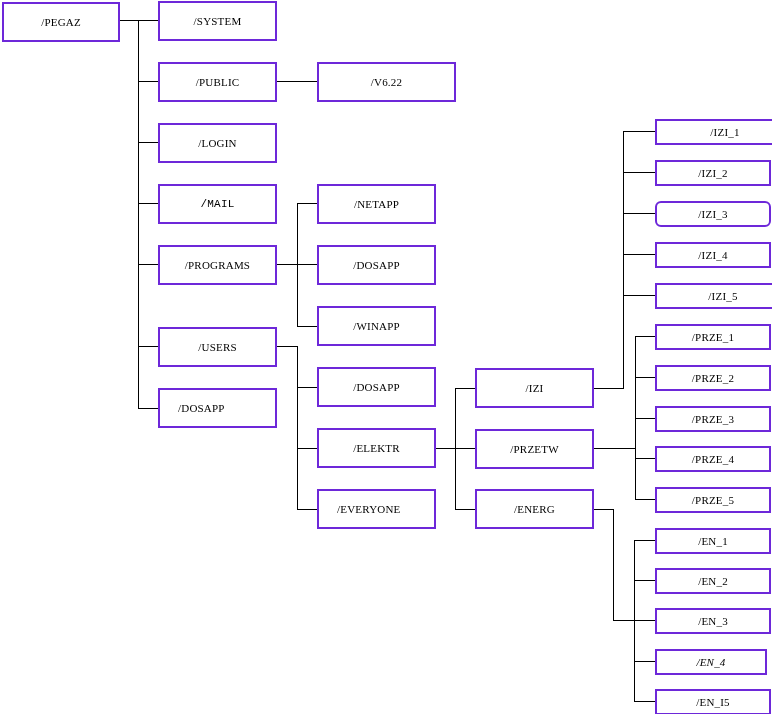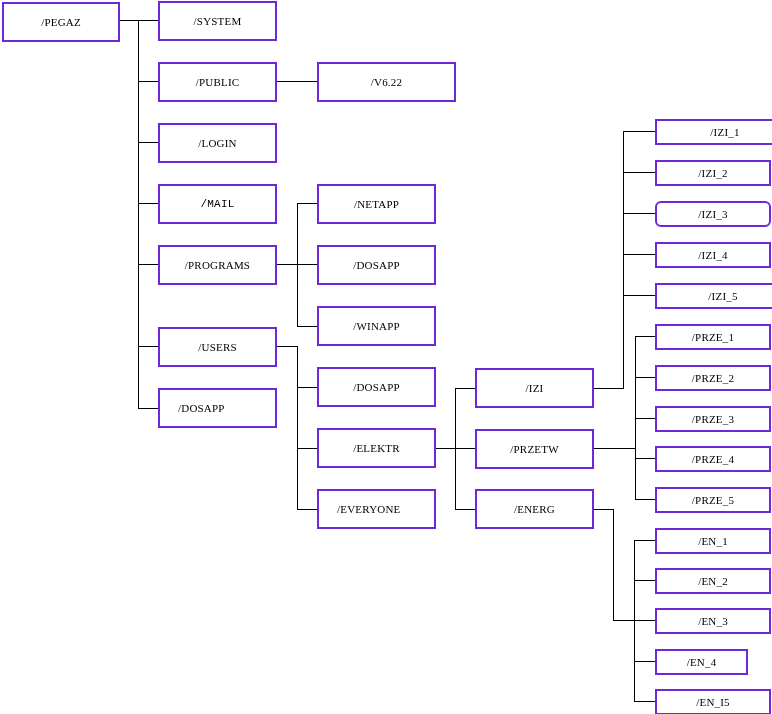--- a/index.html
+++ b/index.html
@@ -205,20 +205,20 @@
 
   <div class="node short" style="left:655px; top:528px; width:116px;">
     <span class="node-label">/EN_1</span>
   </div>
   <div class="node short" style="left:655px; top:568px; width:116px;">
     <span class="node-label">/EN_2</span>
   </div>
   <div class="node short" style="left:655px; top:608px; width:116px;">
     <span class="node-label">/EN_3</span>
   </div>
-  <div class="node short" style="left:655px; top:649px; width:93px;">
+  <div class="node short" style="left:655px; top:649px; width:112px;font-style:italic;">
     <span class="node-label">/EN_4</span>
   </div>
   <div class="node short" style="left:655px; top:689px; width:116px;">
     <span class="node-label">/EN_I5</span>
   </div>
 
 </div>
 
 </body></html>

